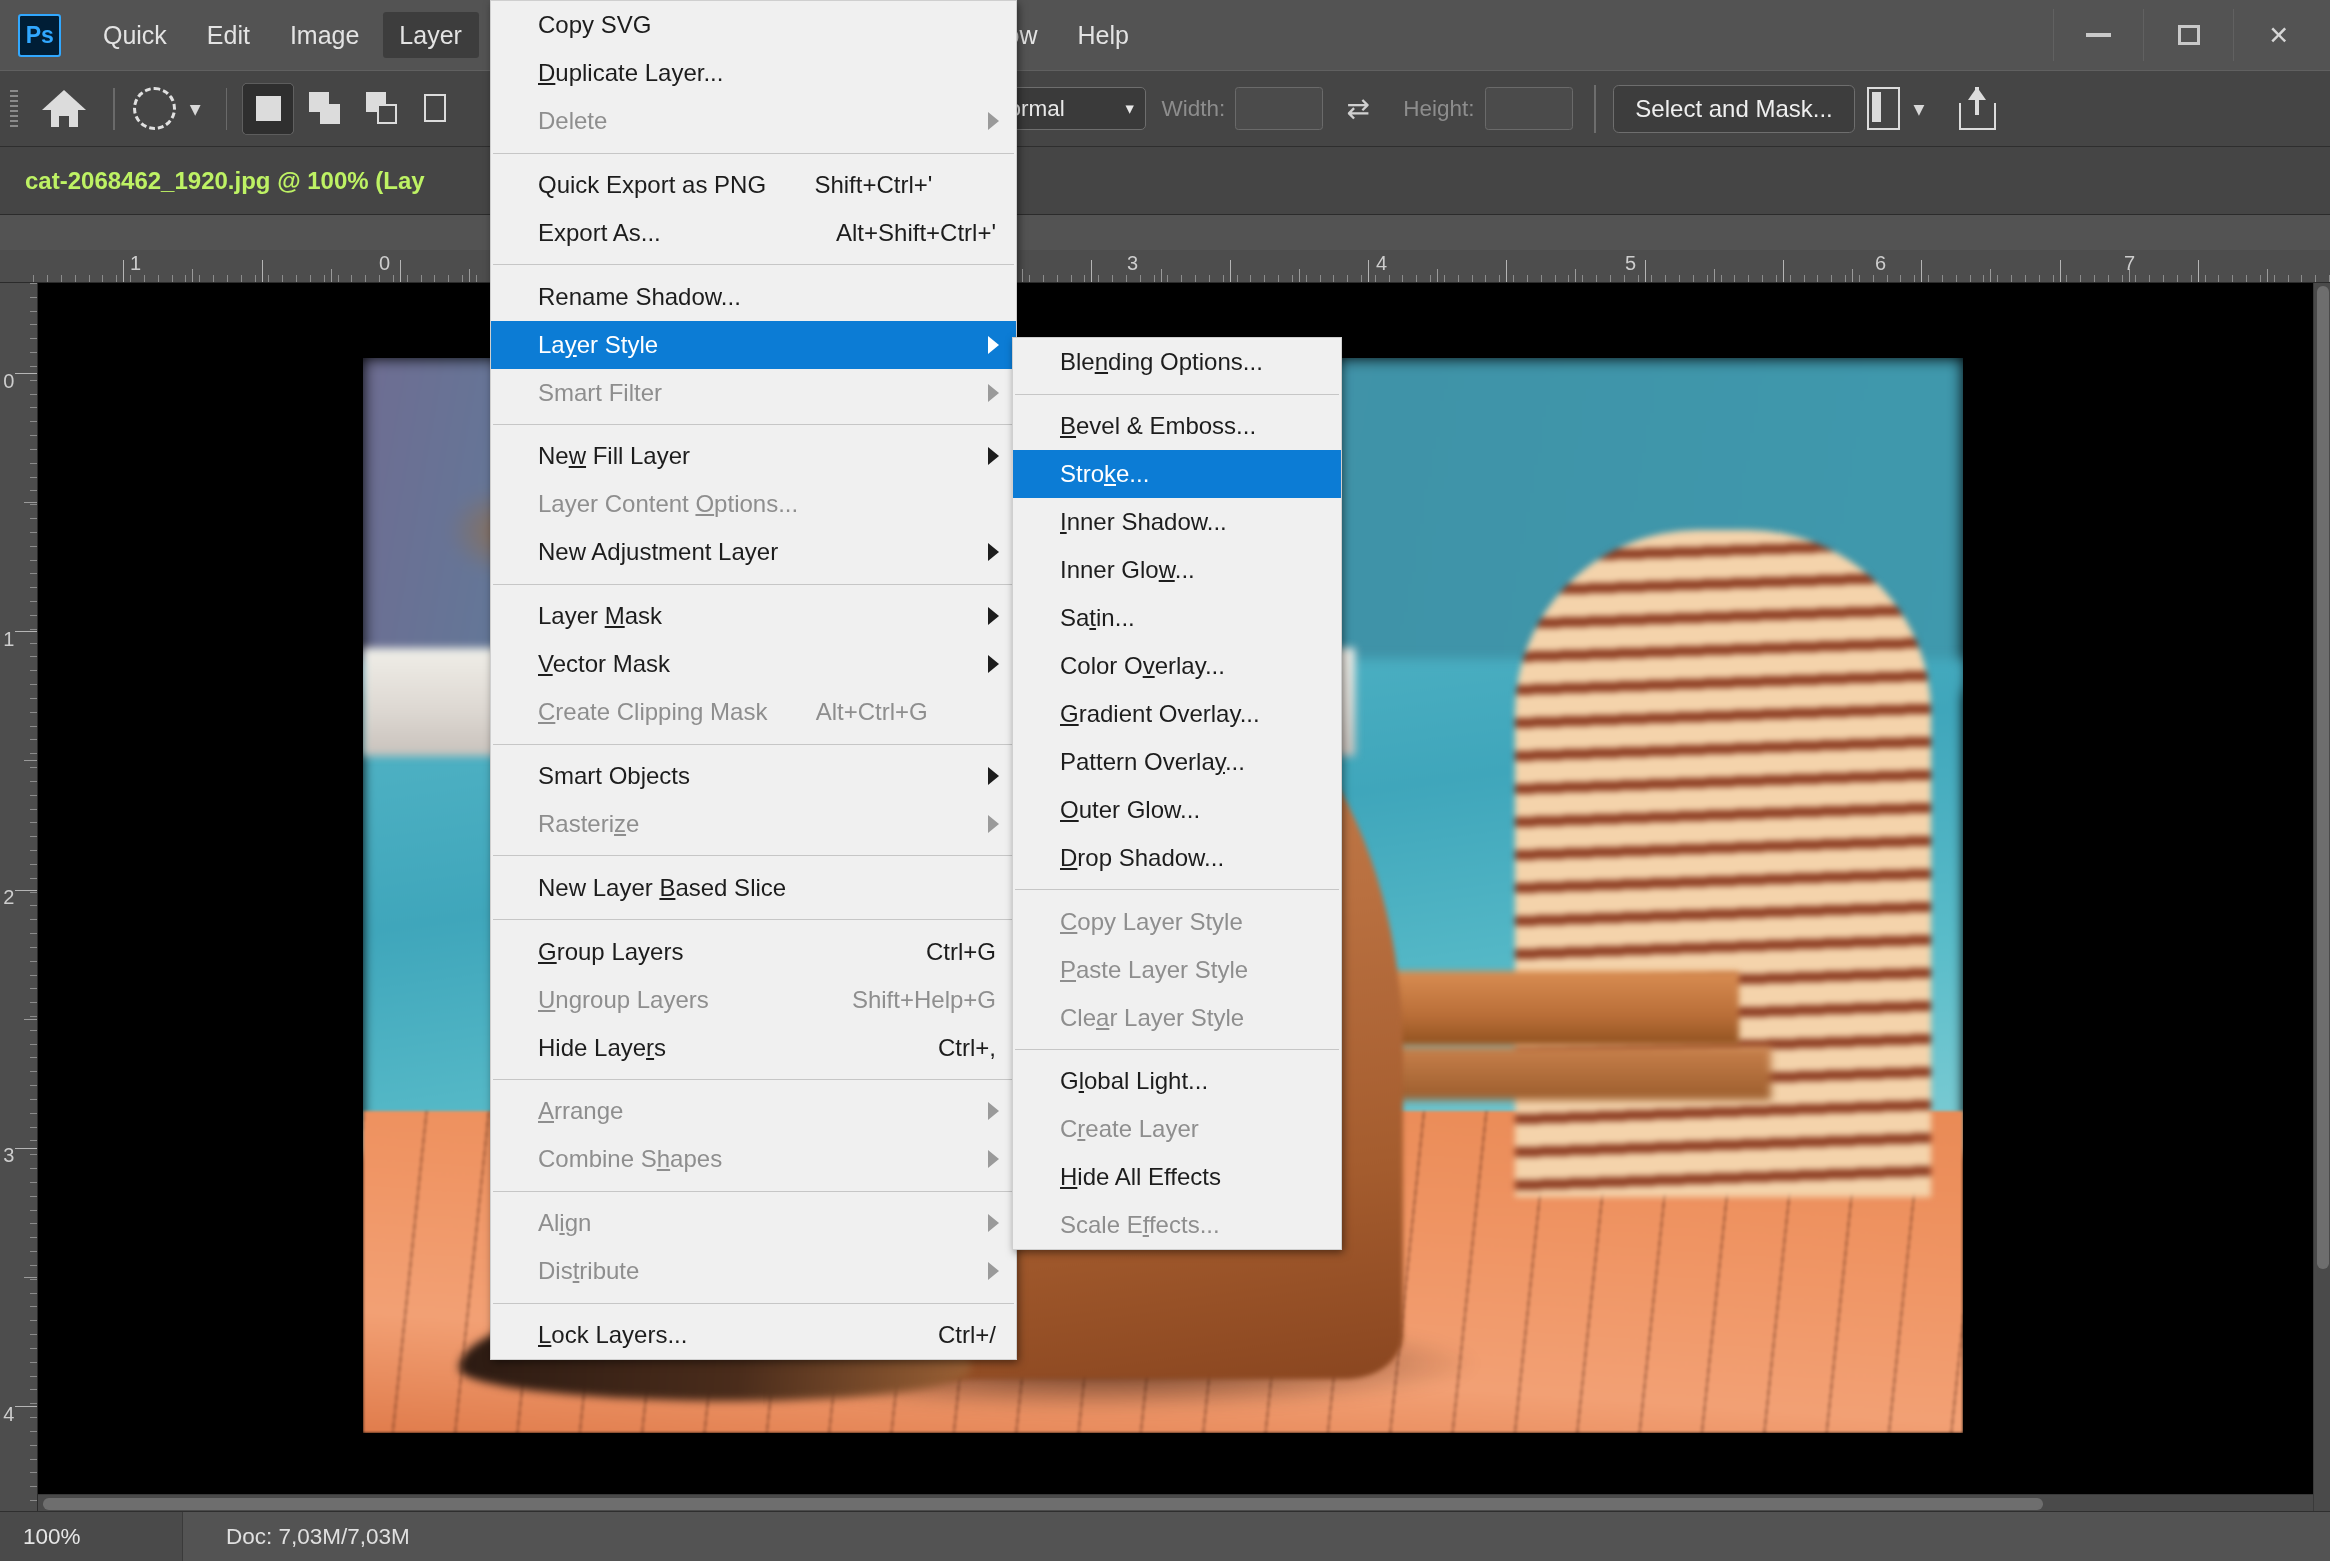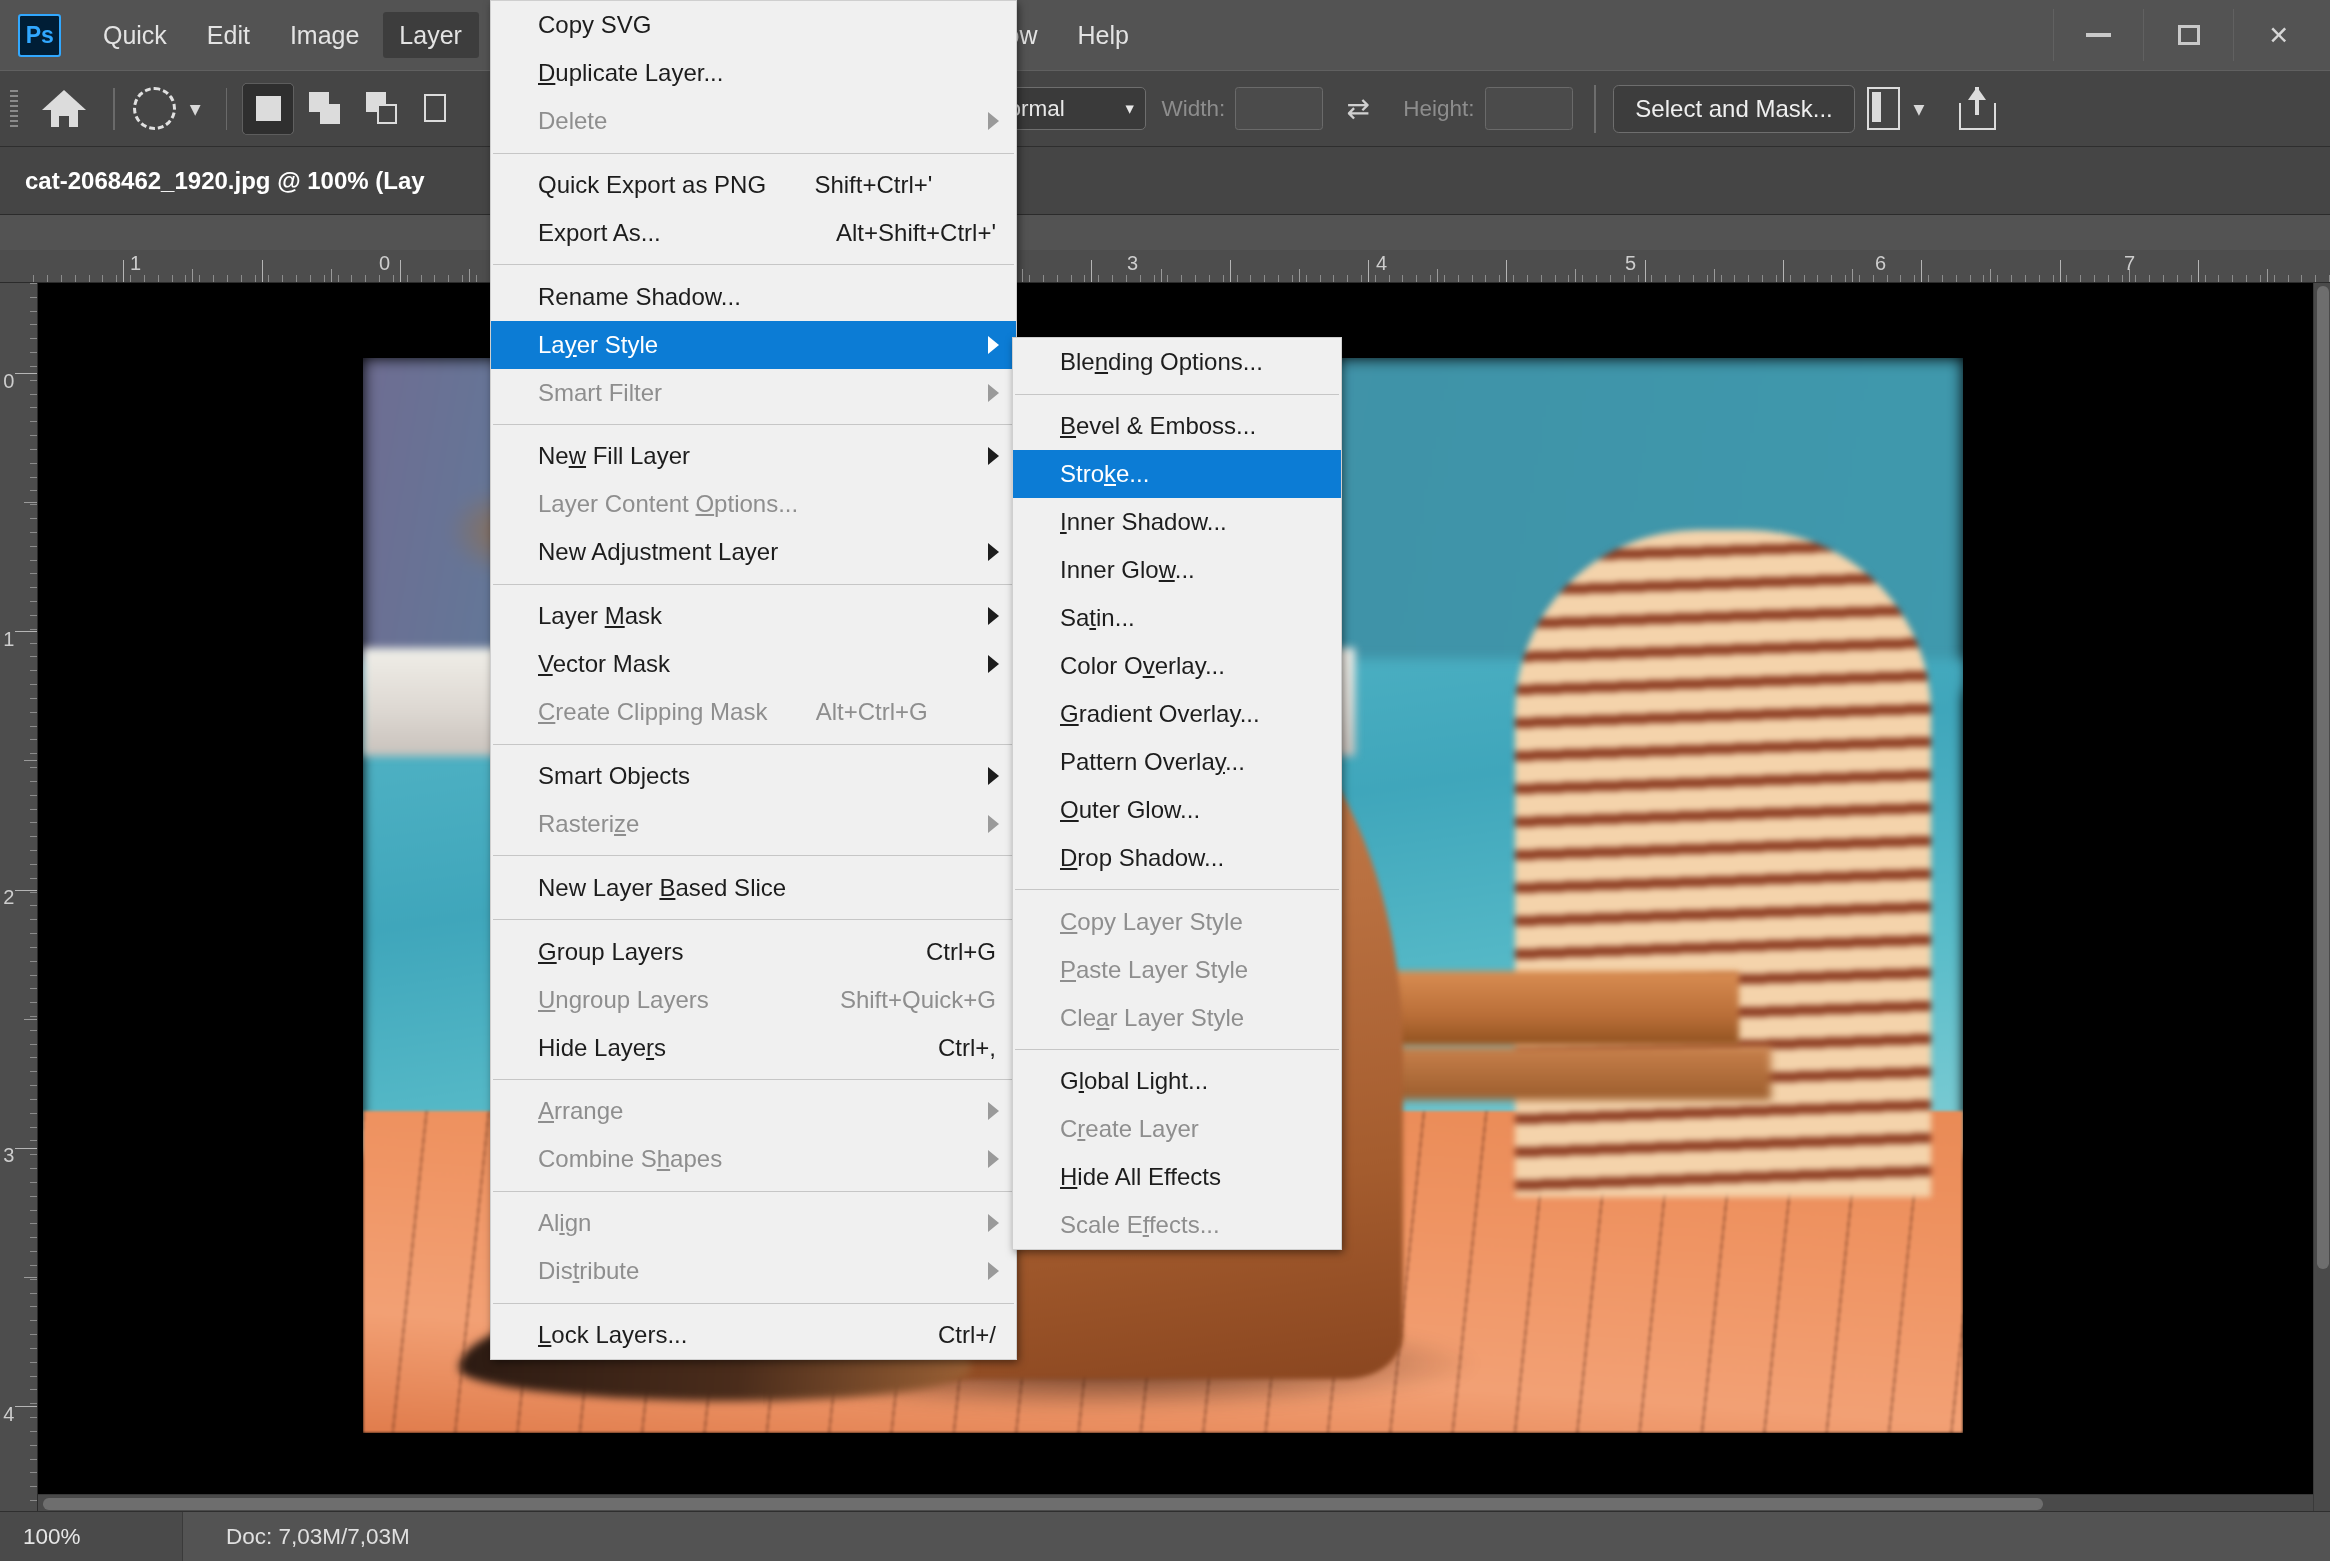--- a/index.html
+++ b/index.html
@@ -104,21 +104,21 @@
   .share-ic .box{position:absolute;left:0;bottom:0;width:37px;height:27px;border:2.5px solid #dcdcdc;border-top:none;}
   .share-ic .arr{position:absolute;left:16px;top:0;width:3.3px;height:28px;background:#dcdcdc;}
   .share-ic .arrh{position:absolute;left:8.3px;top:0;width:0;height:0;border-left:9.2px solid transparent;border-right:9.2px solid transparent;border-bottom:13.3px solid #dcdcdc;}
 
   
   .doctab{
     position:absolute; left:0; top:147px; width:2330px; height:68px;
     background:#454545; border-bottom:0.8px solid #2b2b2b;
     display:flex; align-items:center;
   }
-  .doctab .title{ color:#ffffff; font-size:24px; font-weight:bold; margin-left:25px; white-space:nowrap;}
+  .doctab .title{ color:#bef264; font-size:24px; font-weight:bold; margin-left:25px; white-space:nowrap;}
 
   
   .ruler-h{
     position:absolute; left:0; top:250px; width:2330px; height:33px;
     background:#4d4d4d; border-bottom:0.8px solid #2b2b2b; overflow:hidden;
   }
   .ruler-v{
     position:absolute; left:0; top:283px; width:38px; height:1228px;
     background:#4d4d4d; border-right:0.8px solid #2b2b2b; overflow:hidden;
   }
@@ -768,21 +768,21 @@
     <div class="mi">
       <span class="lbl">New Layer <u>B</u>ased Slice</span>
     </div>
     <div class="sep"></div>
     <div class="mi">
       <span class="lbl"><u>G</u>roup Layers</span>
       <span class="acc">Ctrl+G</span>
     </div>
     <div class="mi dim">
       <span class="lbl"><u>U</u>ngroup Layers</span>
-      <span class="acc">Shift+Quick+G</span>
+      <span class="acc">Shift+Help+G</span>
     </div>
     <div class="mi">
       <span class="lbl">Hide Laye<u>r</u>s</span>
       <span class="acc">Ctrl+,</span>
     </div>
     <div class="sep"></div>
     <div class="mi dim">
       <span class="lbl"><u>A</u>rrange</span>
       <span class="arrow"></span>
     </div>

